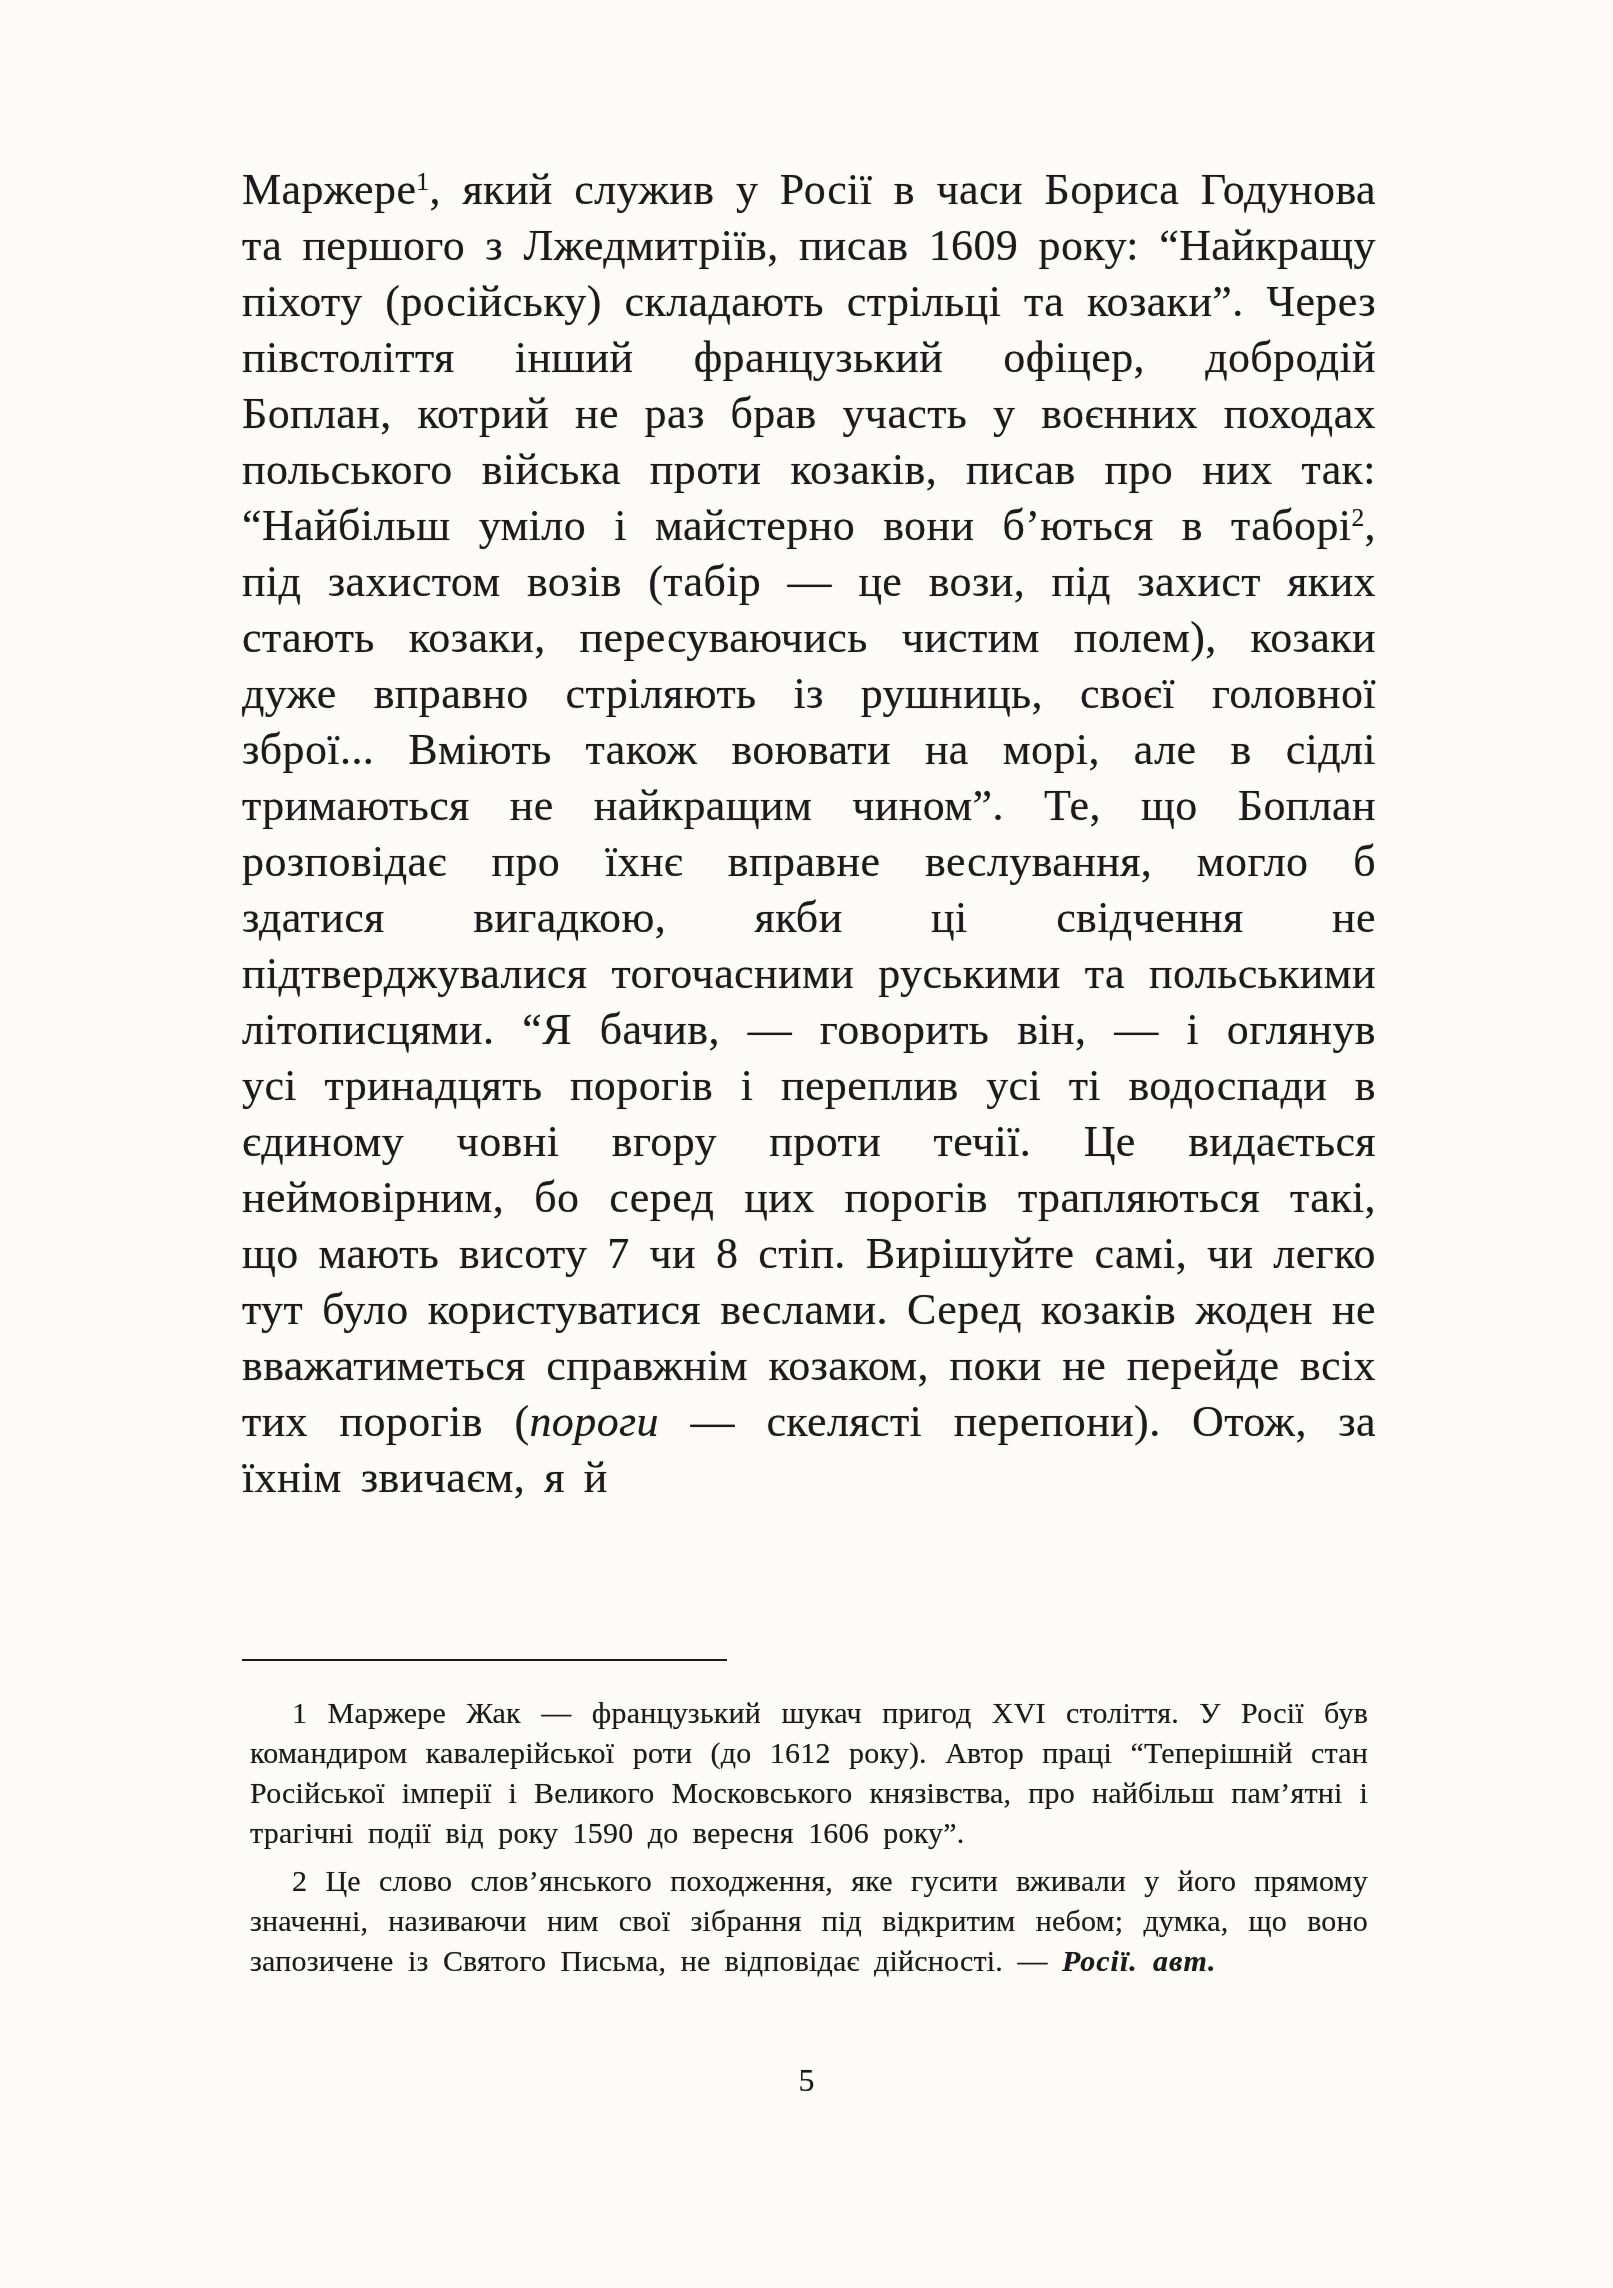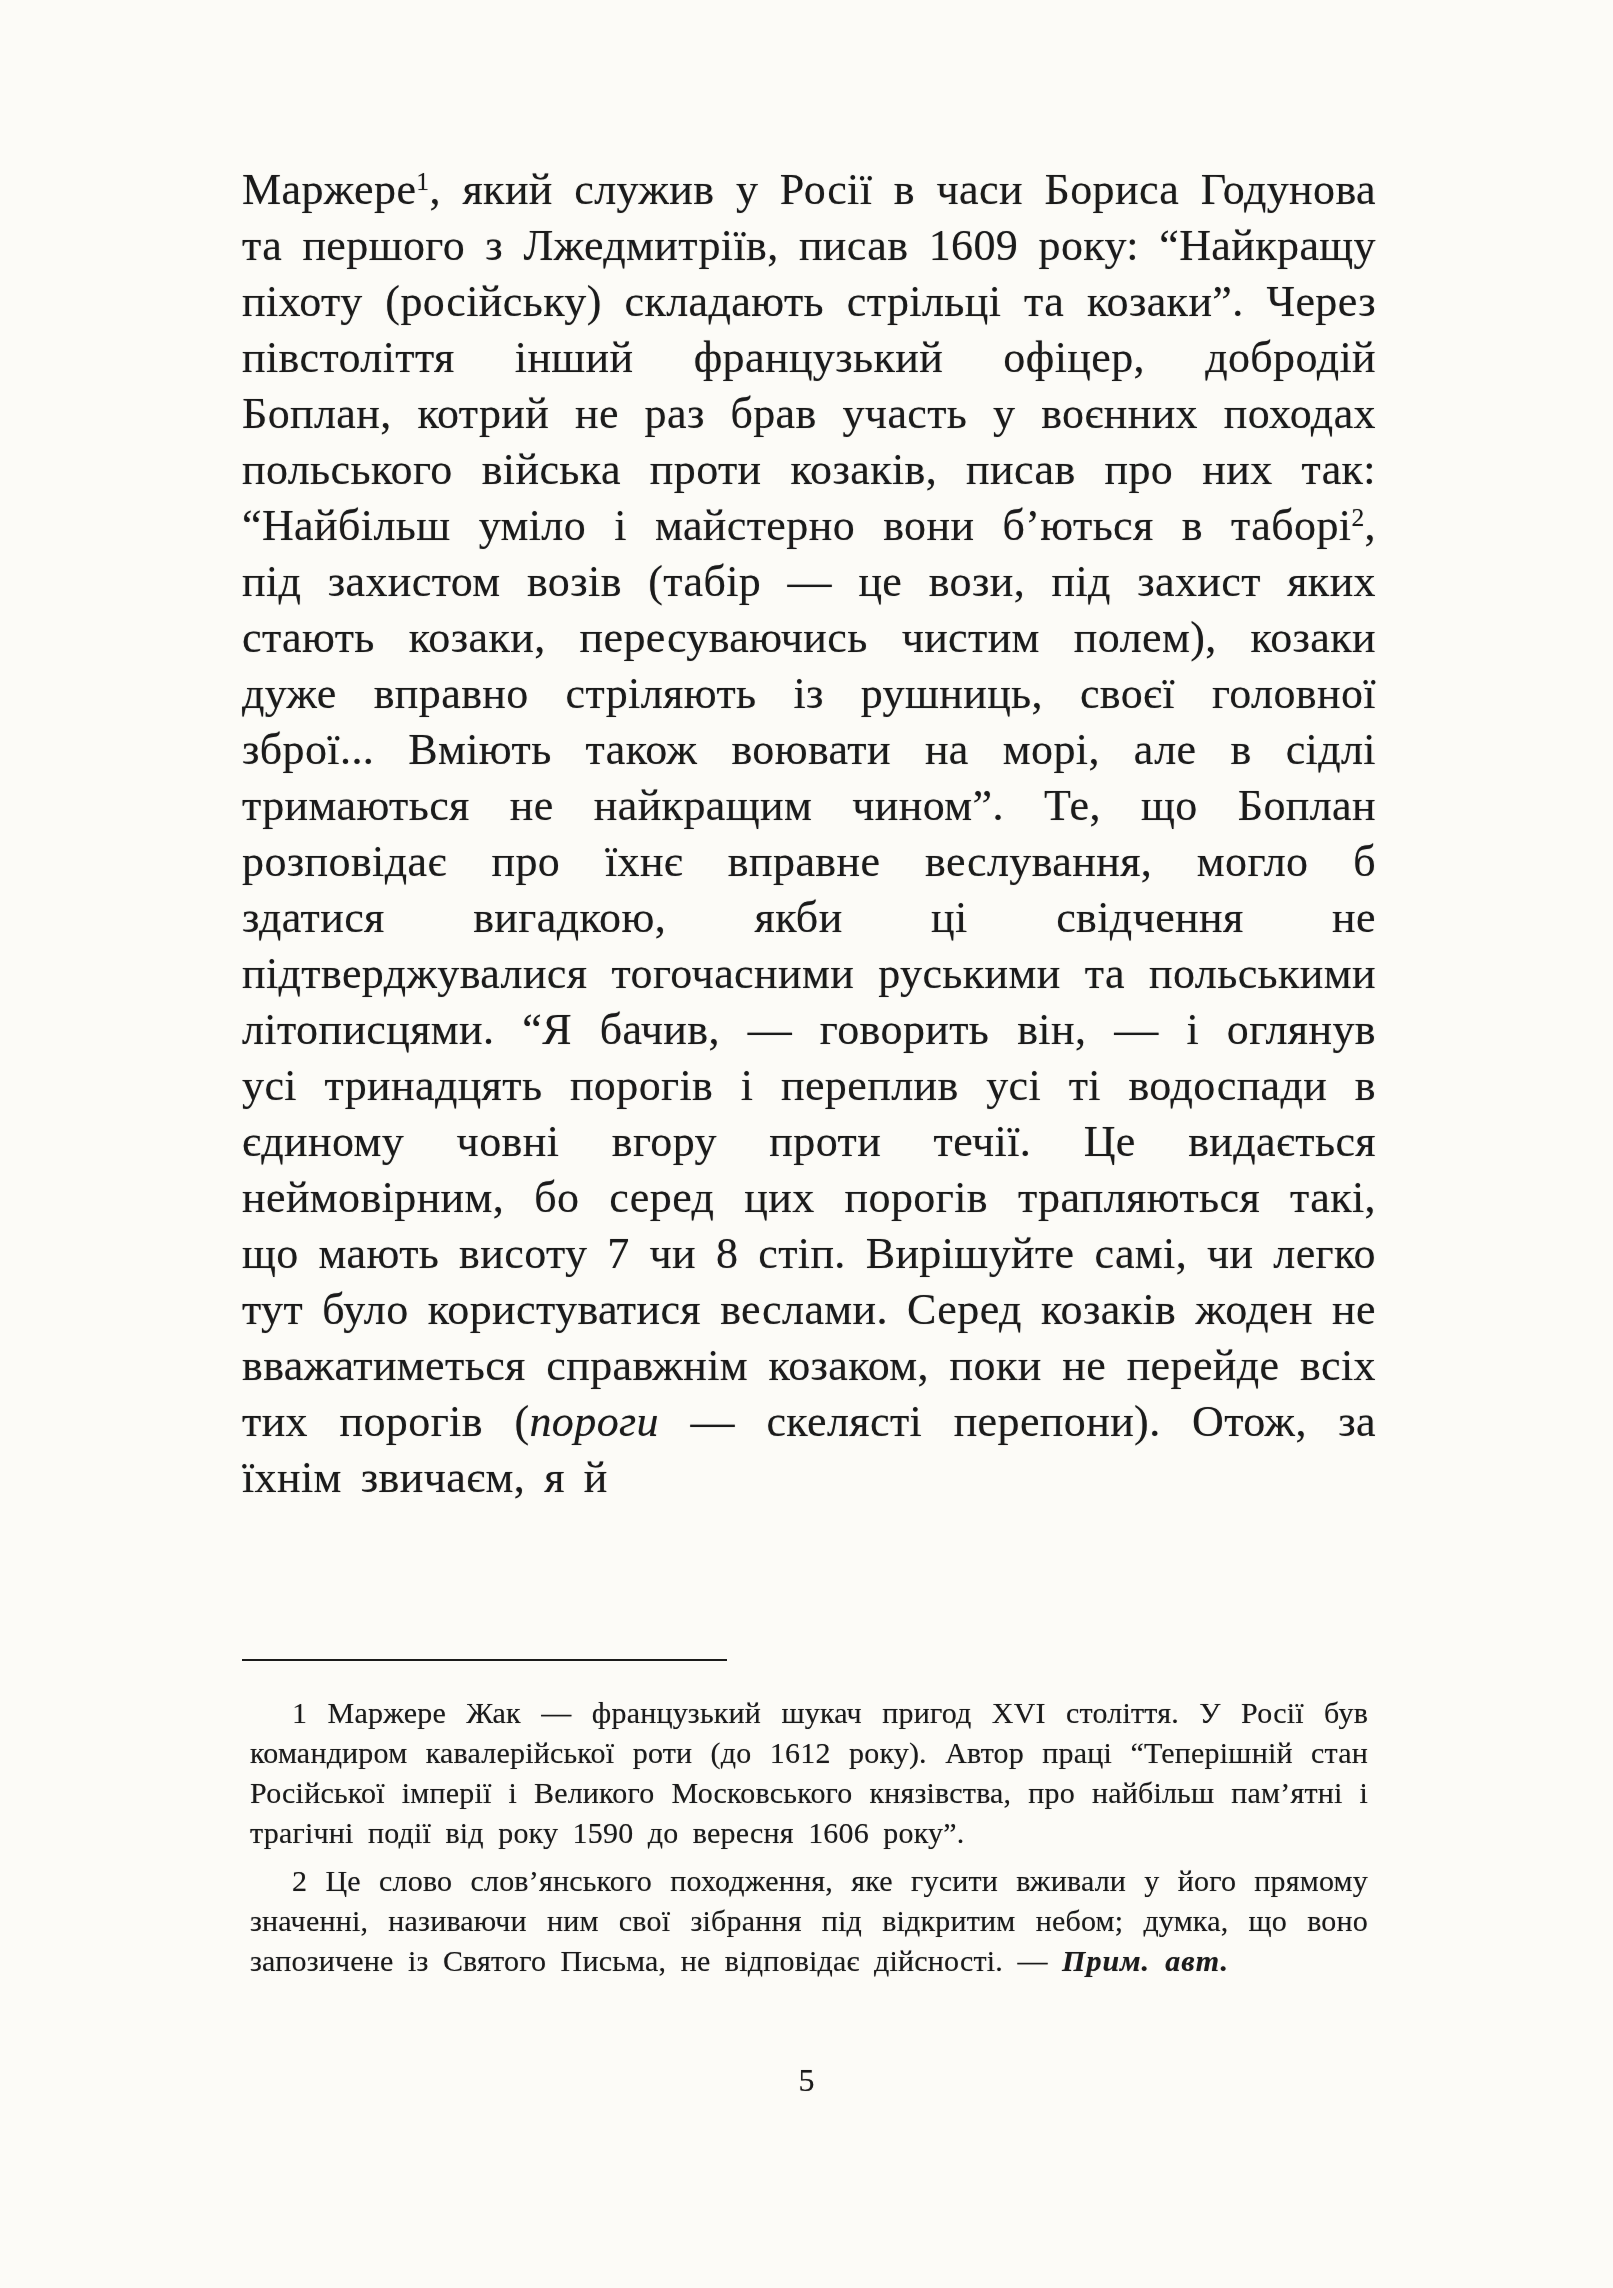--- a/index.html
+++ b/index.html
@@ -84,19 +84,19 @@
 <div class="page">
 
   <div class="body-text">
     <span>Маржере</span><sup>1</sup><span>, який служив у Росії в часи Бориса Годунова та першого з Лжедмитріїв, писав 1609 року: “Найкращу піхоту (російську) складають стрільці та козаки”. Через півстоліття інший французький офіцер, добродій Боплан, котрий не раз брав участь у воєнних походах польського війська проти козаків, писав про них так: “Найбільш уміло і майстерно вони б’ються в таборі</span><sup>2</sup><span>, під захистом возів (табір — це вози, під захист яких стають козаки, пересуваючись чистим полем), козаки дуже вправно стріляють із рушниць, своєї головної зброї... Вміють також воювати на морі, але в сідлі тримаються не найкращим чином”. Те, що Боплан розповідає про їхнє вправне веслування, могло б здатися вигадкою, якби ці свідчення не підтверджувалися тогочасними руськими та польськими літописцями. “Я бачив, — говорить він, — і оглянув усі тринадцять порогів і переплив усі ті водоспади в єдиному човні вгору проти течії. Це видається неймовірним, бо серед цих порогів трапляються такі, що мають висоту 7 чи 8 стіп. Вирішуйте самі, чи легко тут було користуватися веслами. Серед козаків жоден не вважатиметься справжнім козаком, поки не перейде всіх тих порогів (</span><em>пороги</em><span> — скелясті перепони). Отож, за їхнім звичаєм, я й</span>
   </div>
 
   <hr class="footnote-rule">
 
   <div class="footnotes">
     <p class="footnote"><span>1</span>&nbsp;<span>Маржере Жак — французький шукач пригод XVI століття. У Росії був командиром кавалерійської роти (до 1612 року). Автор праці “Теперішній стан Російської імперії і Великого Московського князівства, про найбільш пам’ятні і трагічні події від року 1590 до вересня 1606 року”.</span></p>
-    <p class="footnote"><span>2</span>&nbsp;<span>Це слово слов’янського походження, яке гусити вживали у його прямому значенні, називаючи ним свої зібрання під відкритим небом; думка, що воно запозичене із Святого Письма, не відповідає дійсності. —</span>&nbsp;<span class="fn-signature">Прим. авт.</span></p>
+    <p class="footnote"><span>2</span>&nbsp;<span>Це слово слов’янського походження, яке гусити вживали у його прямому значенні, називаючи ним свої зібрання під відкритим небом; думка, що воно запозичене із Святого Письма, не відповідає дійсності. —</span>&nbsp;<span class="fn-signature">Росії. авт.</span></p>
   </div>
 
   <div class="page-number">5</div>
 
 </div>
 
 
 </body></html>

